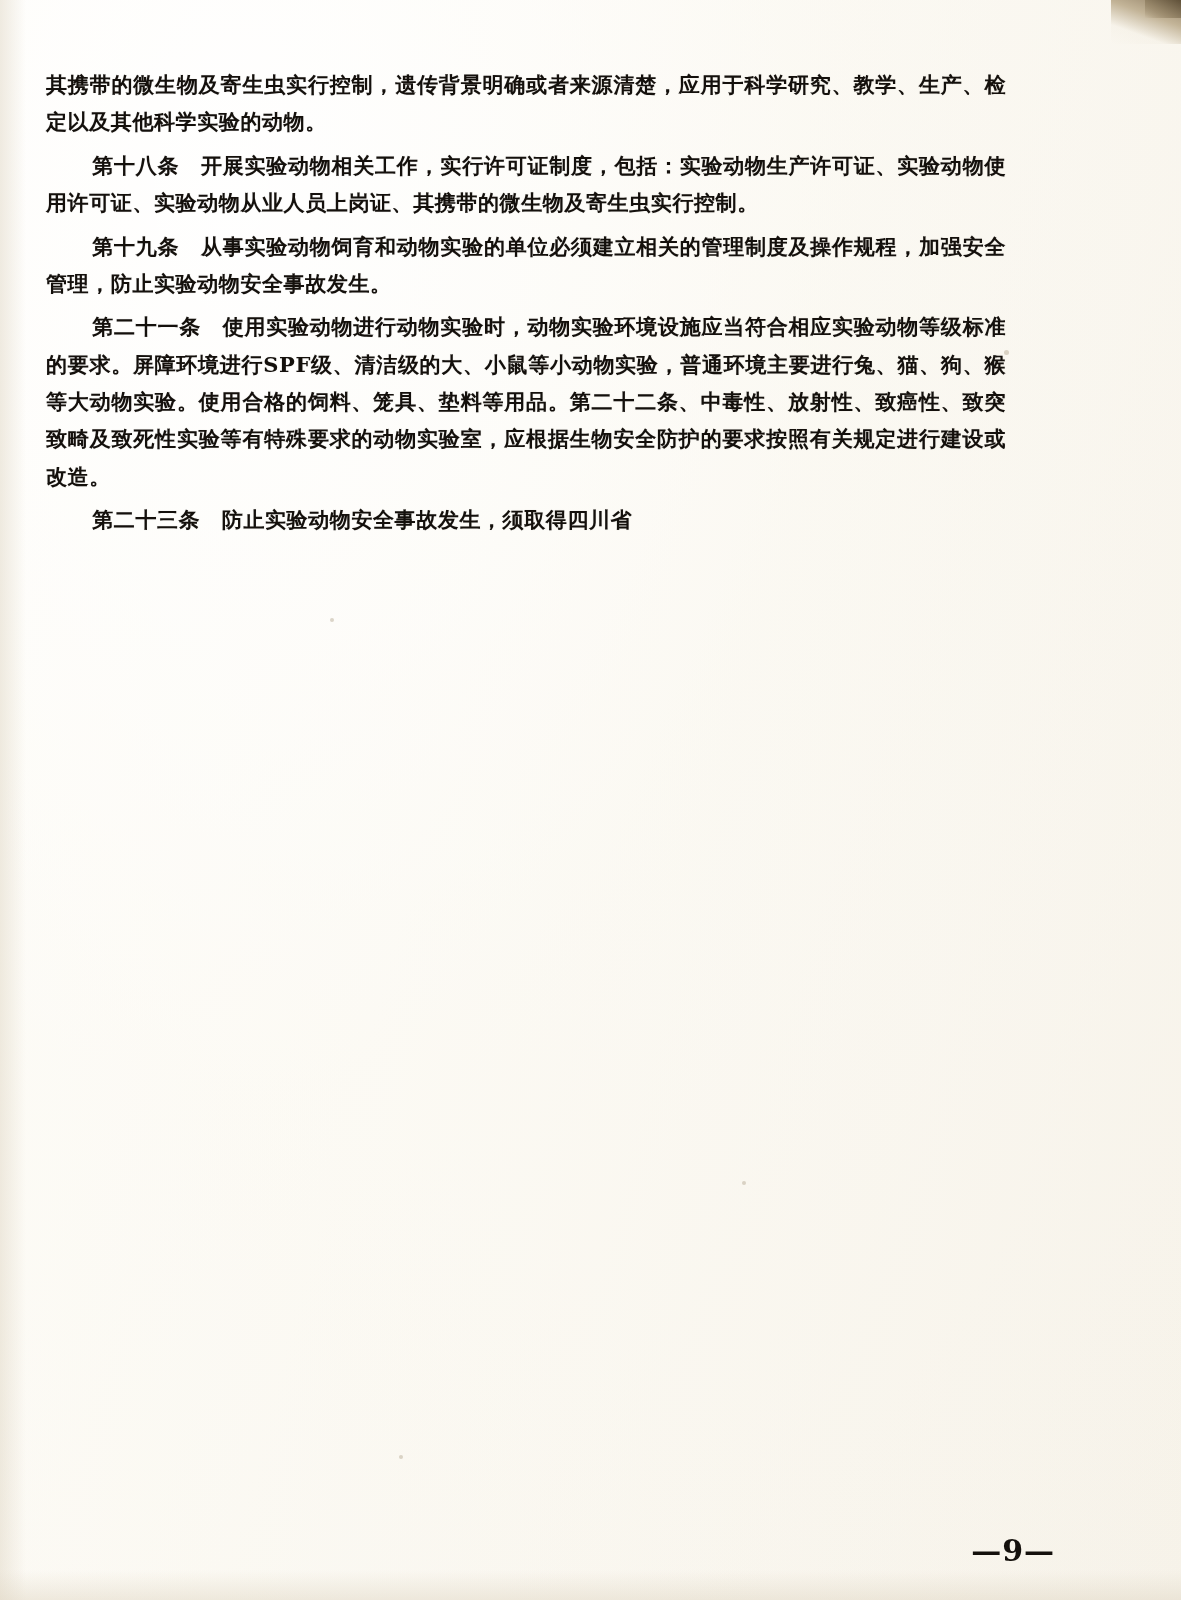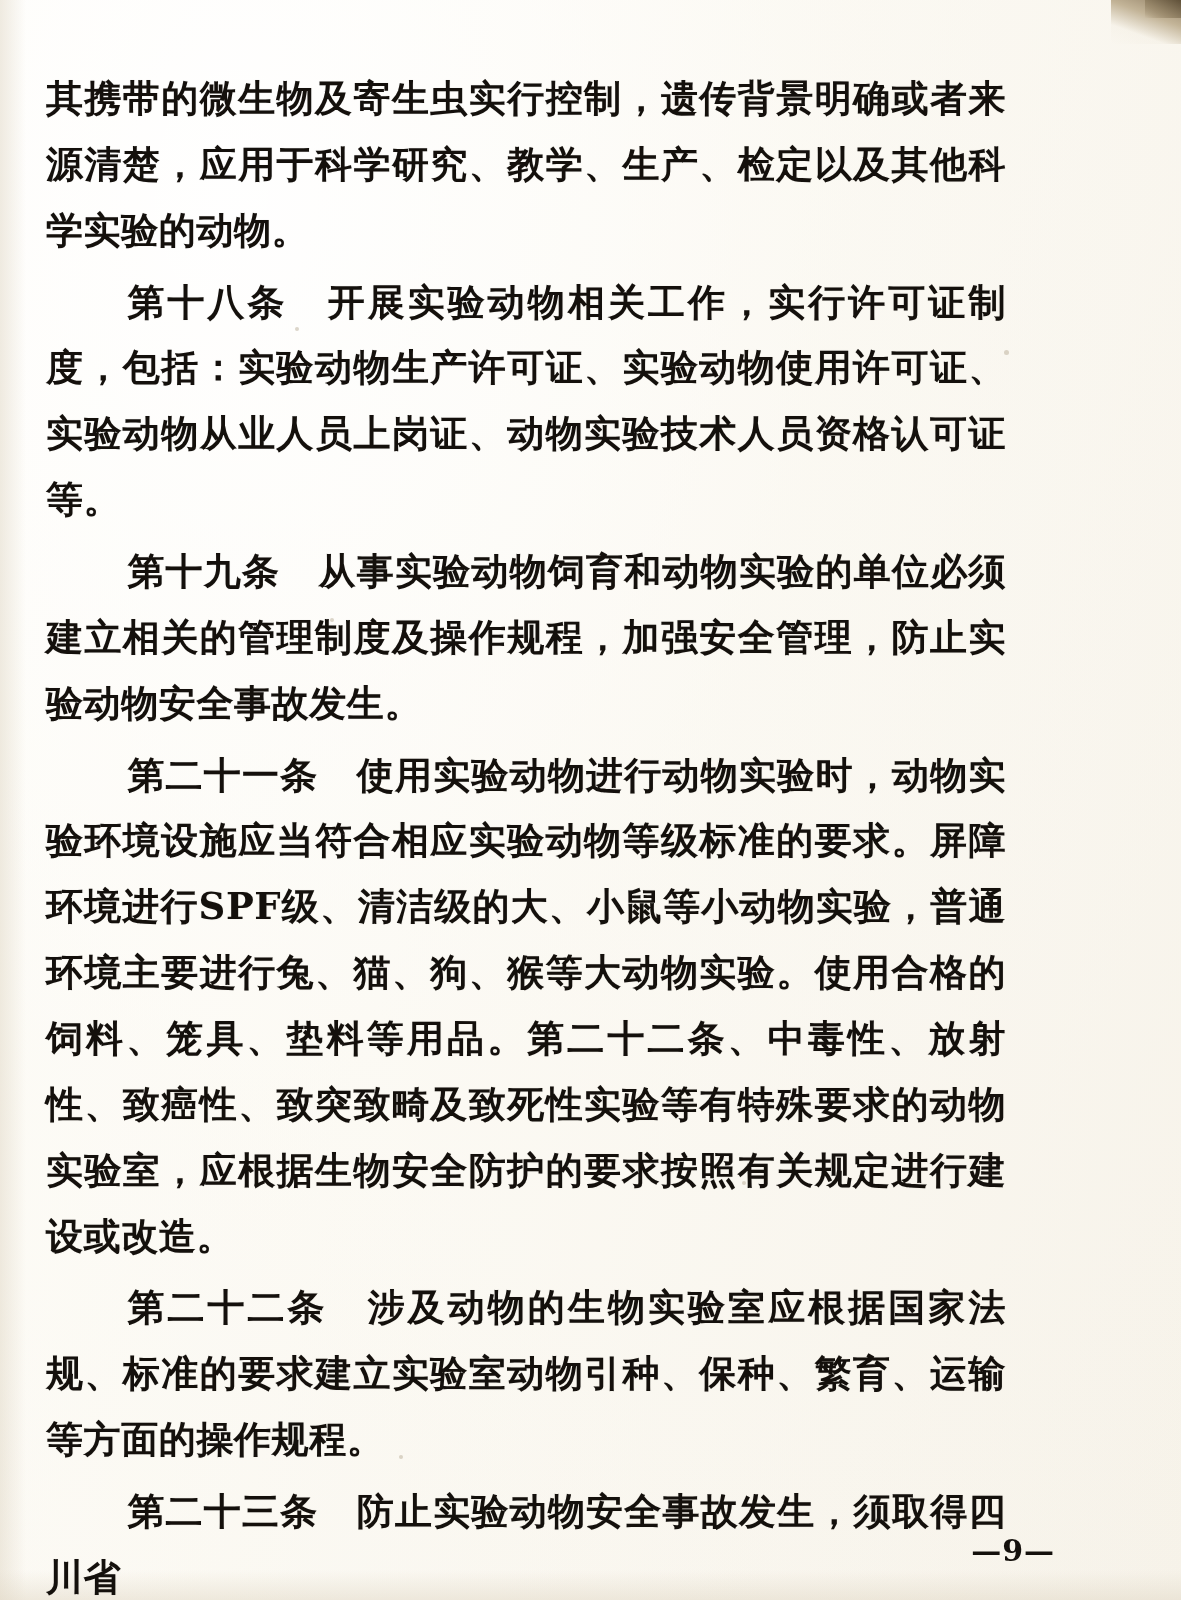--- a/index.html
+++ b/index.html
@@ -62,21 +62,21 @@
 
   .content {
     position: absolute;
     left: 46px;
     top: 66px;
     width: 960px;
   }
 
   p.para {
     margin: 0 0 6px 0;
-    font-size: 37px;
+    font-size: 21px;
     line-height: 1.78;
     letter-spacing: 0.6px;
     color: #14100c;
     text-align: justify;
     text-justify: inter-ideograph;
     font-weight: 600;
     text-shadow: 0 0 1px rgba(0,0,0,0.18);
   }
   p.indent {
     text-indent: 2.2em;
@@ -110,21 +110,20 @@
   <div class="edge-bottom"></div>
 
   <div class="speck" style="left:295px; top:327px; width:4px; height:4px;"></div>
   <div class="speck" style="left:1004px; top:350px; width:5px; height:5px;"></div>
   <div class="speck" style="left:330px; top:618px; width:4px; height:4px;"></div>
   <div class="speck" style="left:742px; top:1181px; width:4px; height:4px;"></div>
   <div class="speck" style="left:399px; top:1455px; width:4px; height:4px;"></div>
 
   <div class="content">
     <p class="para">其携带的微生物及寄生虫实行控制，遗传背景明确或者来源清楚，应用于科学研究、教学、生产、检定以及其他科学实验的动物。</p>
-    <p class="para indent">第十八条　开展实验动物相关工作，实行许可证制度，包括：实验动物生产许可证、实验动物使用许可证、实验动物从业人员上岗证、动物实验技术人员资格认可证等。</p>
+    <p class="para indent">第十八条　开展实验动物相关工作，实行许可证制度，包括：实验动物生产许可证、实验动物使用许可证、实验动物从业人员上岗证、其携带的微生物及寄生虫实行控制。</p>
     <p class="para indent">第十九条　从事实验动物饲育和动物实验的单位必须建立相关的管理制度及操作规程，加强安全管理，防止实验动物安全事故发生。</p>
     <p class="para indent">第二十一条　使用实验动物进行动物实验时，动物实验环境设施应当符合相应实验动物等级标准的要求。屏障环境进行SPF级、清洁级的大、小鼠等小动物实验，普通环境主要进行兔、猫、狗、猴等大动物实验。使用合格的饲料、笼具、垫料等用品。第二十二条、中毒性、放射性、致癌性、致突致畸及致死性实验等有特殊要求的动物实验室，应根据生物安全防护的要求按照有关规定进行建设或改造。</p>
-    <p class="para indent">第二十二条　涉及动物的生物实验室应根据国家法规、标准的要求建立实验室动物引种、保种、繁育、运输等方面的操作规程。</p>
     <p class="para indent">第二十三条　防止实验动物安全事故发生，须取得四川省</p>
   </div>
 
   <div class="page-number">—9—</div>
 </div>
 
 </body></html>

